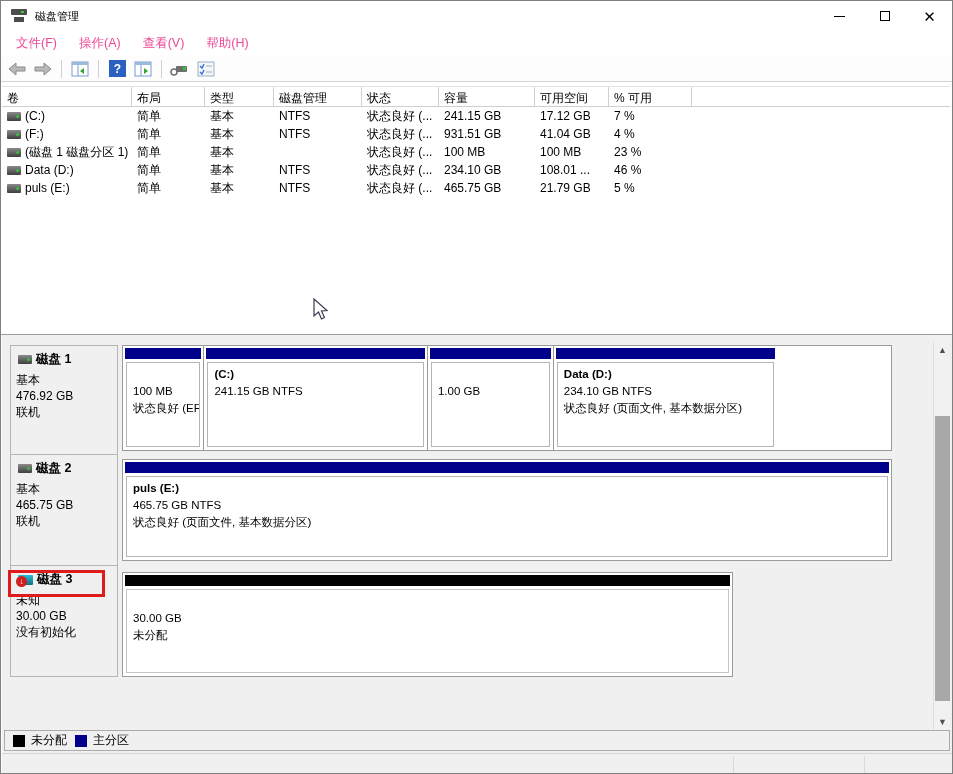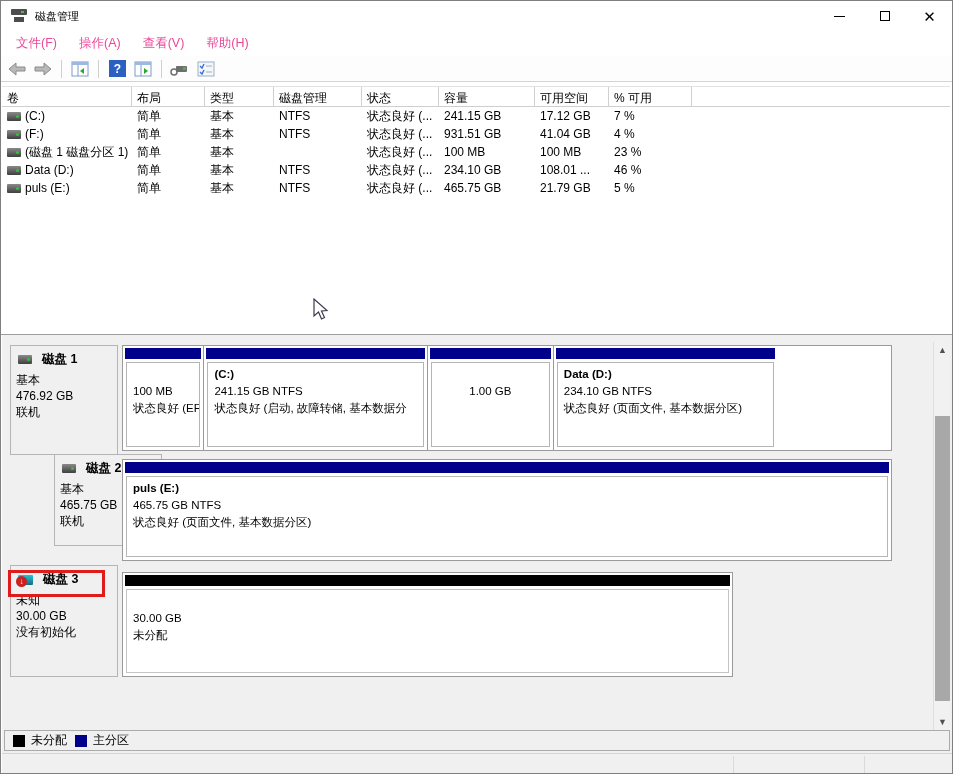--- a/index.html
+++ b/index.html
@@ -36,21 +36,21 @@
   .c-vol{width:130px;} .c-lay{width:73px;} .c-typ{width:69px;} .c-fs{width:88px;}
   .c-st{width:77px;} .c-cap{width:96px;} .c-free{width:74px;} .c-pct{width:83px;} .c-fill{flex:1; border-right:none!important;}
   .drive-ico { position:relative; flex:0 0 14px; width:14px; height:9px; background:linear-gradient(#8a8a8a,#3f3f3f); border-radius:1px; }
   .drive-ico::after { content:""; position:absolute; right:2px; top:3px; width:3px; height:3px; background:#35c335; border-radius:50%; }
 
   
   .splitline { position:absolute; left:0; top:333px; width:100%; height:1px; background:#9d9d9d; }
   .bottompane { position:absolute; left:1px; top:334px; width:951px; height:418px; background:#f0f0f0; }
 
   .dhdr { position:absolute; left:8px; width:108px; background:#f0f0f0; border:1px solid #b5b5b5; padding:3px 5px; }
-  .dhdr .dname { display:flex; align-items:center; gap:10px; font-size:12.5px; font-weight:bold; padding:2px 0 4px 2px; }
+  .dhdr .dname { display:flex; align-items:center; gap:4px; font-size:12.5px; font-weight:bold; padding:2px 0 4px 2px; }
   .dhdr .dline { font-size:12px; line-height:16px; }
 
   .dgraph { position:absolute; left:120px; border:1px solid #9a9a9a; background:#fff; display:flex; }
   .pcell { position:relative; display:flex; flex-direction:column; border-right:1px solid #9a9a9a; overflow:hidden; }
   .pcell:last-child { border-right:none; }
   .pstrip { height:16px; border:2px solid #fff; border-bottom:3px solid #fff; }
   .pcontent { flex:1; margin:0 3px 3px 3px; border:1px solid #b5b5b5; padding:3px 6px; overflow:hidden; }
   .pl { display:block; font-size:11.5px; line-height:17px; white-space:nowrap; height:17px; }
   .pl.t { font-weight:bold; }
 
@@ -256,42 +256,41 @@
             <span class="pl t"></span>
             <span class="pl">100 MB</span>
             <span class="pl">状态良好 (EF</span>
           </div>
       </div>
       <div class="pcell" style="flex:0 0 29.1%;">
         <div class="pstrip" style="background:#00008B;"></div>
         <div class="pcontent">
             <span class="pl t">(C:)</span>
             <span class="pl">241.15 GB NTFS</span>
-            <span class="pl">状态良好 (启动, 故障转储, 基本数据分</span>
-          </div>
-      </div>
-      <div class="pcell" style="flex:0 0 16.4%;text-align:center;">
+          </div>
+      </div>
+      <div class="pcell" style="flex:0 0 16.4%;">
         <div class="pstrip" style="background:#00008B;"></div>
         <div class="pcontent">
             <span class="pl t"></span>
             <span class="pl">1.00 GB</span>
             <span class="pl"></span>
           </div>
       </div>
       <div class="pcell" style="flex:0 0 29.1%;">
         <div class="pstrip" style="background:#00008B;"></div>
         <div class="pcontent">
             <span class="pl t">Data  (D:)</span>
             <span class="pl">234.10 GB NTFS</span>
             <span class="pl">状态良好 (页面文件, 基本数据分区)</span>
           </div>
       </div>
     </div>
 
-    <div class="dhdr" style="top:119px; height:92px;margin-left:44px;">
+    <div class="dhdr" style="top:119px; height:112px;">
       <div class="dname">
           <span class="drive-ico"></span>
           <span>磁盘 2</span>
         </div>
       <div class="dline">基本</div>
       <div class="dline">465.75 GB</div>
       <div class="dline">联机</div>
     </div>
     <div class="dgraph" style="top:124px; width:770px; height:102px;">
       <div class="pcell" style="flex:0 0 100%;">

